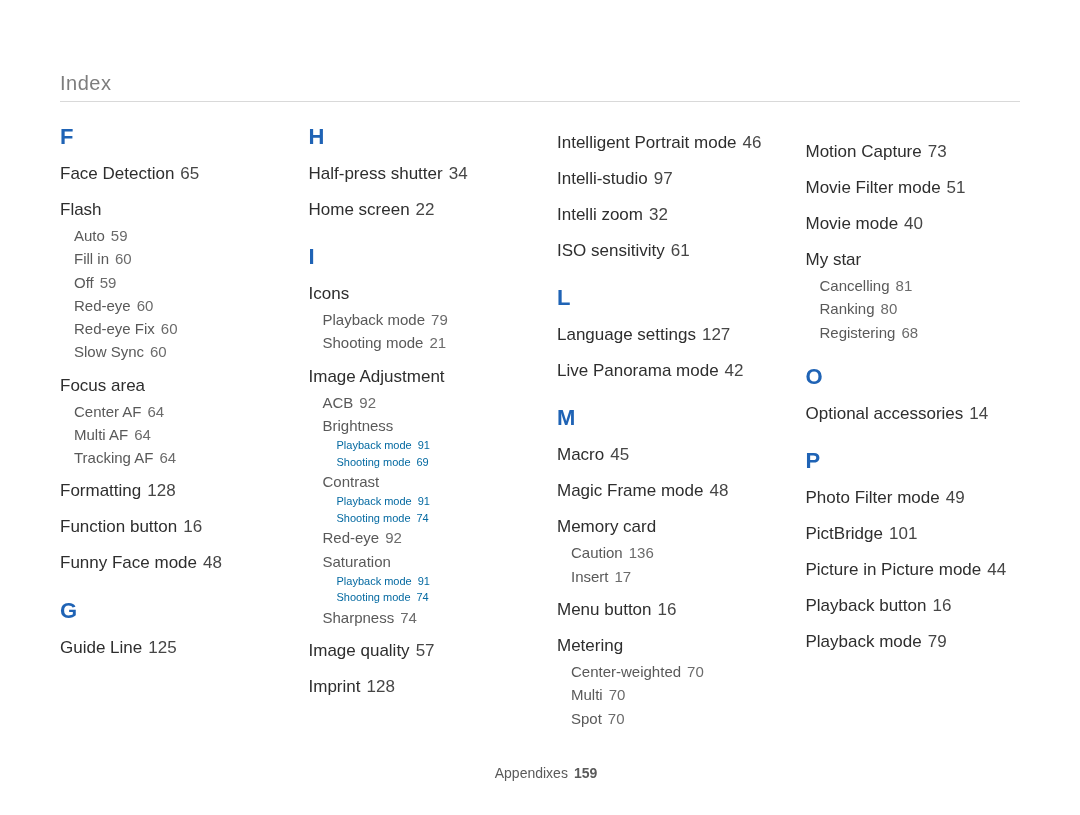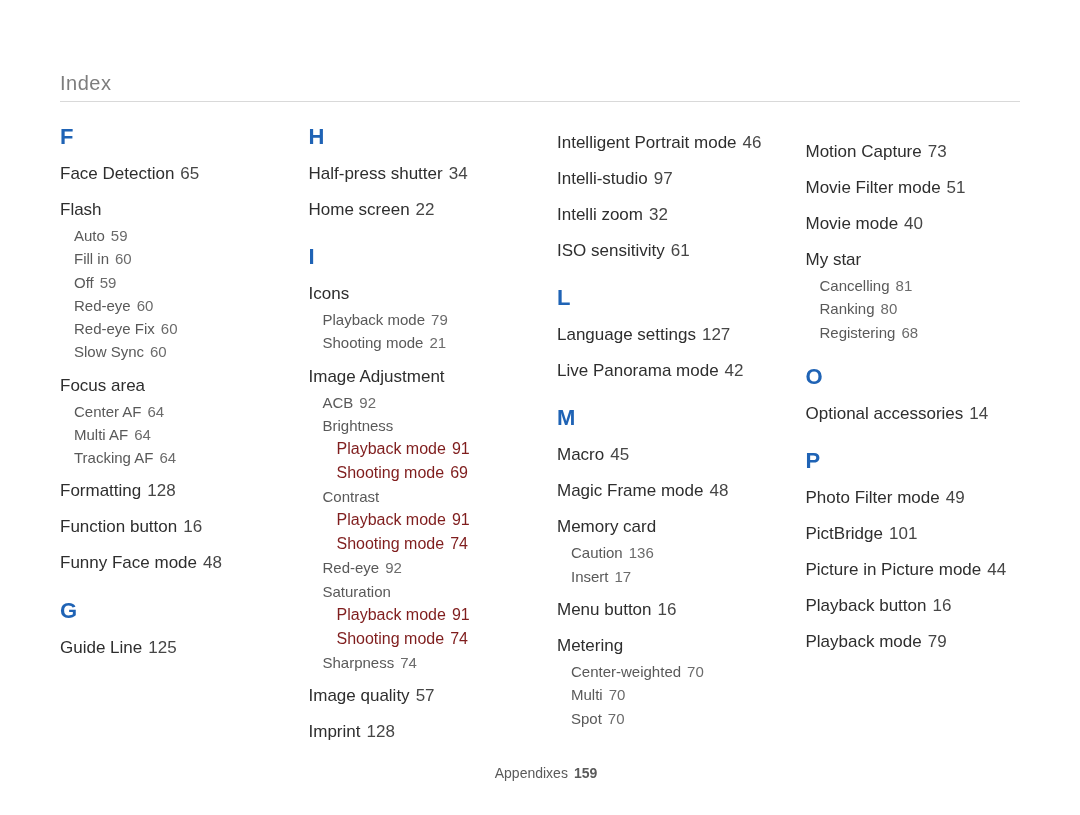--- a/index.html
+++ b/index.html
@@ -61,22 +61,22 @@
     font-size:15px;
     color:#595959;
     line-height:1.55;
     padding-left:14px;
   }
   .sub .pg{
     color:#6b6b6b;
     margin-left:6px;
   }
   .subsub{
-    font-size:16px;
-    color:#7f1d1d;
+    font-size:11px;
+    color:#0369a1;
     line-height:1.5;
     padding-left:28px;
   }
   .subsub .pg{
     margin-left:6px;
   }
   .block{
     margin-bottom:8px;
   }
   .footer{

